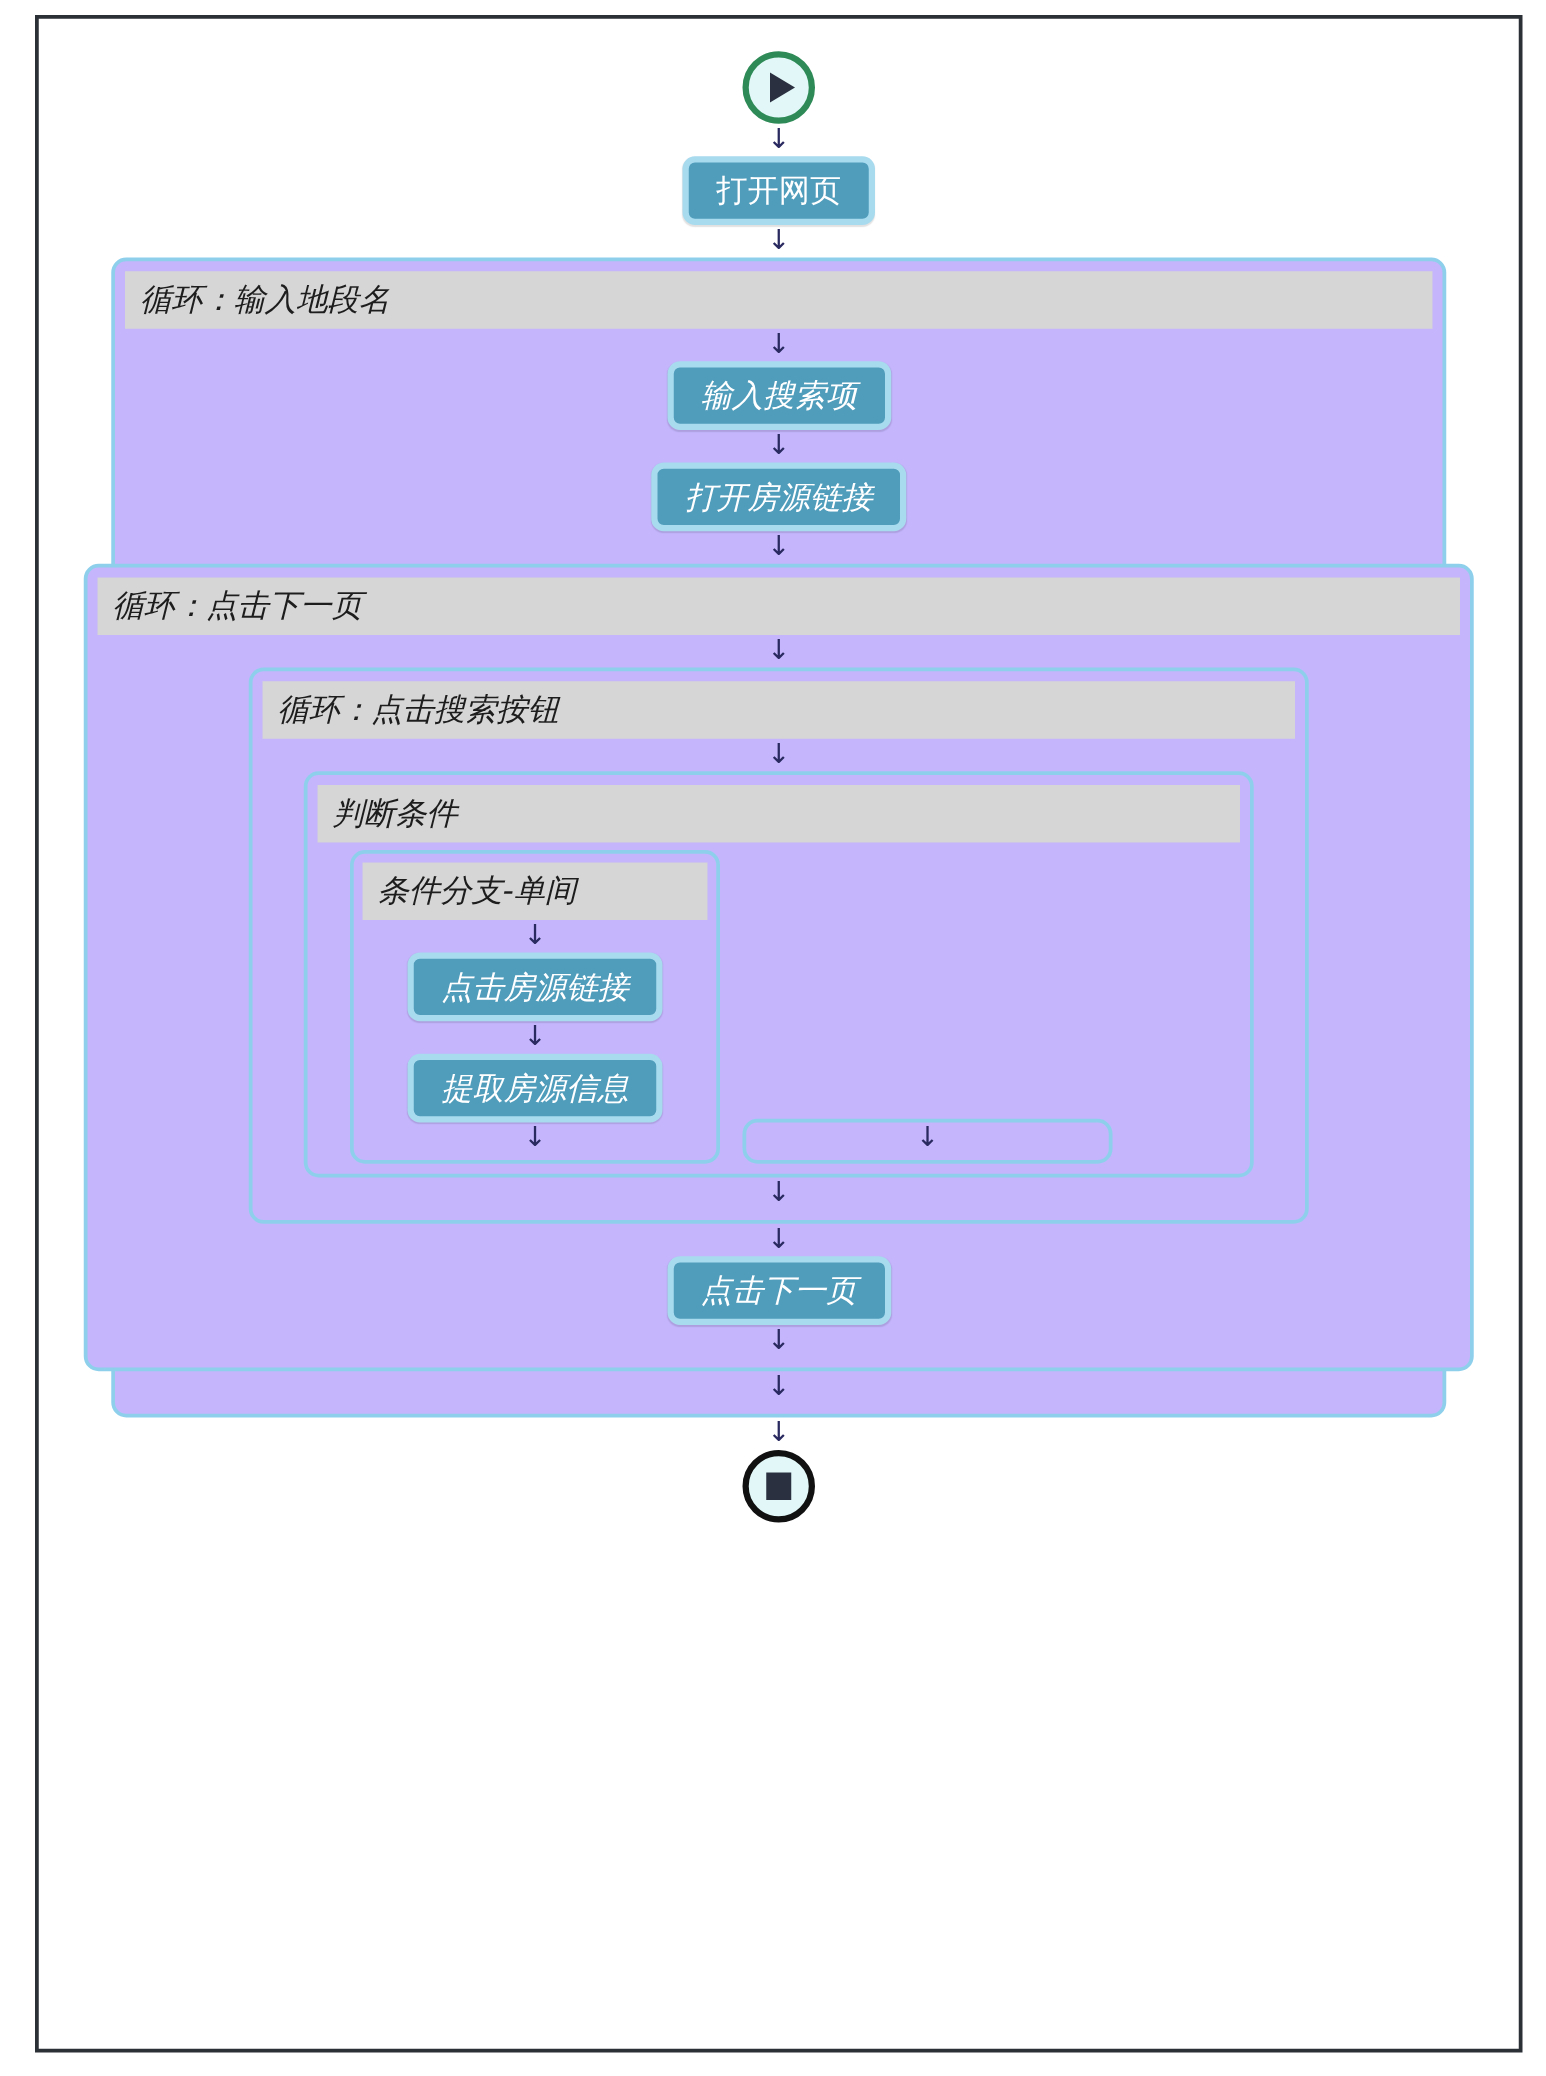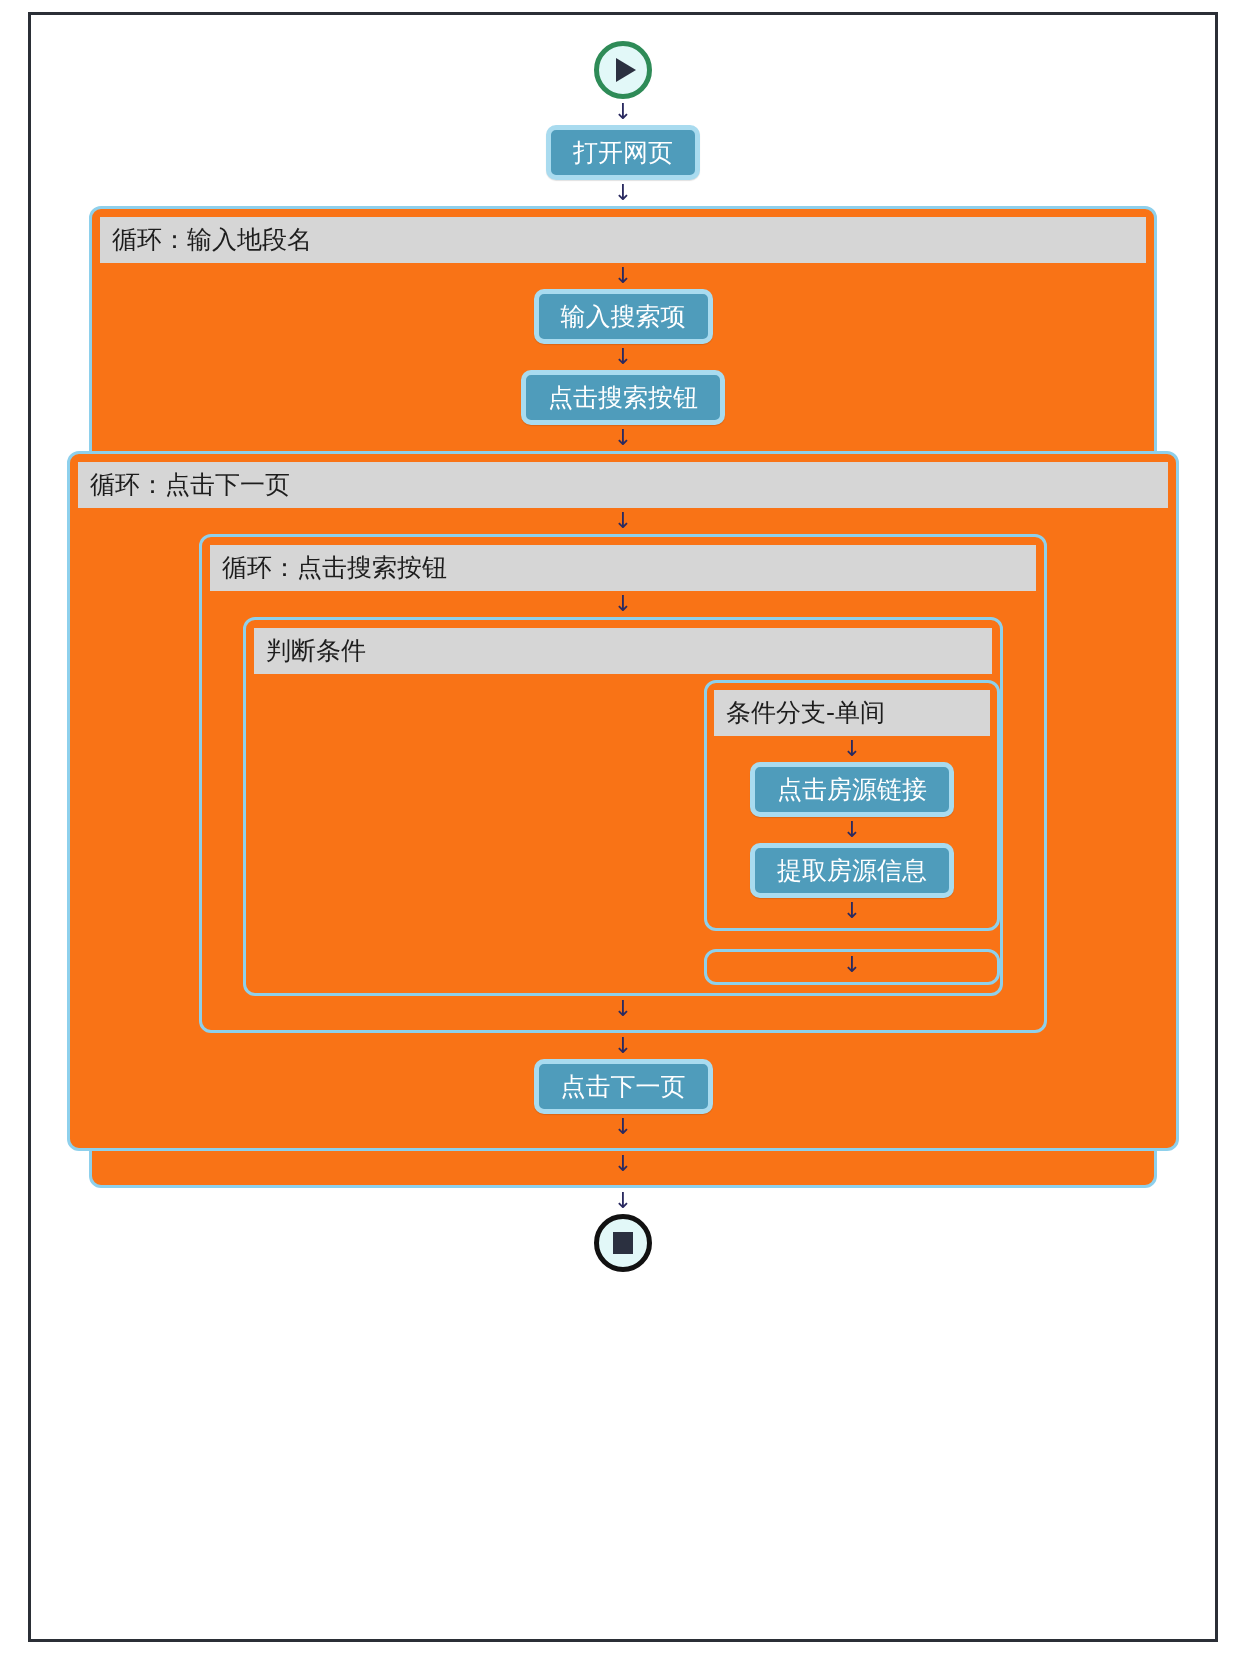--- a/index.html
+++ b/index.html
@@ -85,23 +85,24 @@
     box-sizing: border-box;
     white-space: nowrap;
     text-align: center;
     box-shadow: 0 1px 1px rgba(0,0,0,0.12);
   }
 
   
   .block {
     border: 3px solid #8ed0ec;
     border-radius: 12px;
-    background: #f97316;
+    background: #c4b5fd;
     box-sizing: border-box;
     position: relative;
+    font-style: italic;
   }
   .block-header {
     background: #d6d6d6;
     color: #1d1d1d;
     font-size: 25px;
     line-height: 1;
     padding: 10px 10px 11px 12px;
     box-sizing: border-box;
     white-space: nowrap;
   }
@@ -121,21 +122,21 @@
 
   .loop-link  { width: 848px; }
   .loop-link  > .block-header { margin: 8px 8px 0 8px; width: calc(100% - 16px); }
 
   .cond-block { width: 760px; }
   .cond-block > .block-header { margin: 8px 8px 0 8px; width: calc(100% - 16px); }
 
   
   .branch-row {
     display: flex;
-    flex-direction: column;
+    flex-direction: row;
     align-items: flex-end;
     justify-content: flex-start;
     width: 100%;
     padding: 6px 0 8px 34px;
     box-sizing: border-box;
     gap: 18px;
   }
   .branch {
     width: 296px;
   }
@@ -163,21 +164,21 @@
     <div class="block loop-outer">
       <div class="block-header">循环：输入地段名</div>
       <div class="block-body">
 
         <div class="arrow">↓</div>
 
         <div class="node">输入搜索项</div>
 
         <div class="arrow">↓</div>
 
-        <div class="node">点击搜索按钮</div>
+        <div class="node">打开房源链接</div>
 
         <div class="arrow">↓</div>
 
         <div class="block loop-page">
           <div class="block-header">循环：点击下一页</div>
           <div class="block-body">
 
             <div class="arrow">↓</div>
 
             <div class="block loop-link">

